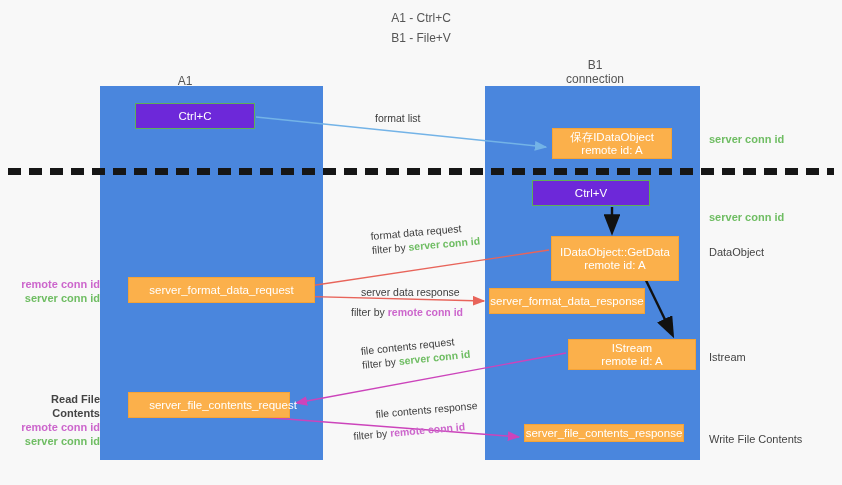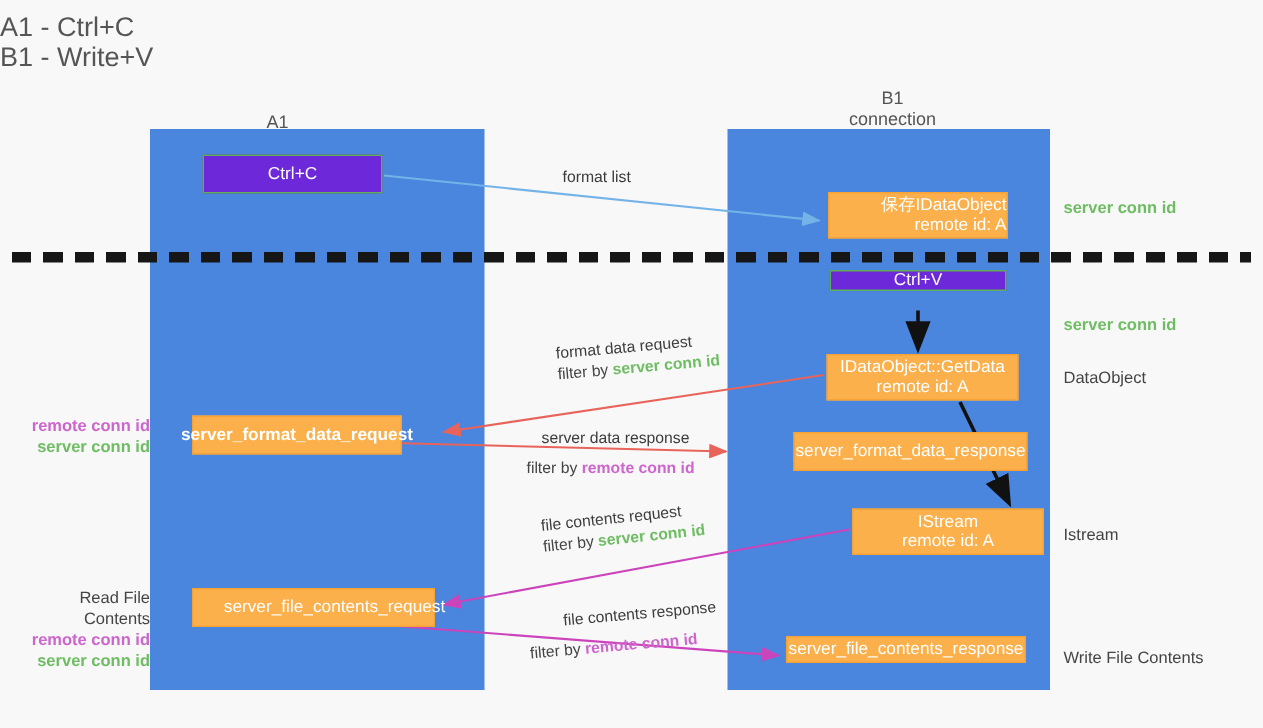--- a/index.html
+++ b/index.html
@@ -9,22 +9,22 @@
     font-family:"Liberation Sans","DejaVu Sans",sans-serif;
     position:relative;
     overflow:hidden;
     color:#444;
   }
   #stage{position:absolute;left:0;top:0;width:842px;height:485px;}
   .abs{position:absolute;}
 
   
   #title{
-    left:0;top:8px;width:842px;
-    font-size:18px;line-height:20px;color:#555;
+    left:0;top:8px;width:842px;text-align:center;
+    font-size:12px;line-height:20px;color:#555;
   }
 
   
   .col-head{
     text-align:center;font-size:12px;line-height:14px;color:#555;
   }
   #head-a1{left:120px;top:58px;width:130px;margin-top:16px;}
   #head-b1{left:530px;top:58px;width:130px;}
 
   
@@ -44,64 +44,64 @@
     display:flex;flex-direction:column;
     align-items:center;justify-content:center;
     color:#ffffff;font-size:11.5px;line-height:13px;
     text-align:center;
   }
   .box .l2{display:block;}
   .green{background:#6d28d9;border:1px solid #5fae58;}
   .orange{background:#fbb04b;border:1px solid #f5a336;}
 
   #box-ctrlc{left:135px;top:103px;width:120px;height:26px;}
-  #box-save{left:552px;top:128px;width:120px;height:31px;align-items:flex-end;}
-  #box-ctrlv{left:553px;top:180px;width:118px;height:14px;justify-content:center;}
-  #box-getdata{left:551px;top:236px;width:128px;height:31px;}
-  #box-fmtreq{left:128px;top:277px;width:140px;height:26px;font-weight:bold;}
-  #box-fmtresp{left:489px;top:288px;width:156px;height:26px;margin-left:40px;}
+  #box-save{left:552px;top:128px;width:120px;height:31px;}
+  #box-ctrlv{left:532px;top:180px;width:118px;height:26px;justify-content:center;}
+  #box-getdata{left:551px;top:236px;width:128px;height:45px;}
+  #box-fmtreq{left:128px;top:277px;width:187px;height:26px;}
+  #box-fmtresp{left:489px;top:288px;width:156px;height:26px;}
   #box-istream{left:568px;top:339px;width:128px;height:31px;}
   #box-filereq{left:128px;top:392px;width:162px;height:26px;padding-left:28px;}
   #box-fileresp{left:524px;top:424px;width:160px;height:18px;}
 
   
   .note{font-size:11px;line-height:14px;}
   .green-t{color:#6fbd63;font-weight:bold;}
   .purple-t{color:#cc66cc;font-weight:bold;}
   .plain-t{color:#444;}
 
   #note-scid-1{left:709px;top:132px;}
   #note-scid-2{left:709px;top:210px;}
   #note-dataobject{left:709px;top:245px;}
   #note-istream{left:709px;top:350px;}
   #note-writefile{left:709px;top:432px;}
 
   #note-left-1{left:8px;top:277px;width:92px;text-align:right;}
   #note-left-2{left:8px;top:392px;width:92px;text-align:right;}
-  #note-left-2 .hdr{color:#444;font-weight:normal;display:block;}
+  #note-left-2 .hdr{color:#444;font-weight:bold;display:block;}
 
   
   .elabel{font-size:10.5px;line-height:14px;color:#3c3c3c;white-space:nowrap;}
   #lab-formatlist{left:375px;top:111px;}
   #lab-fdreq{left:370px;top:229px;transform:rotate(-5deg);transform-origin:left top;}
   #lab-fdresp{left:361px;top:285px;}
   #lab-fcreq{left:360px;top:344px;transform:rotate(-6deg);transform-origin:left top;}
   #lab-fcresp{left:375px;top:407px;transform:rotate(-5deg);transform-origin:left top;}
 
   
   #wires{position:absolute;left:0;top:0;width:842px;height:485px;pointer-events:none;}
 </style>
 </head>
 <body>
 
 <div id="stage">
 
   <div class="abs" id="title">
     <div>A1 - Ctrl+C</div>
-    <div>B1 - Write+V</div>
+    <div>B1 - File+V</div>
   </div>
 
   <div class="abs col-head" id="head-a1">
     <div>A1</div>
     <div>remote</div>
   </div>
   <div class="abs col-head" id="head-b1">
     <div>B1</div>
     <div>connection</div>
   </div>

